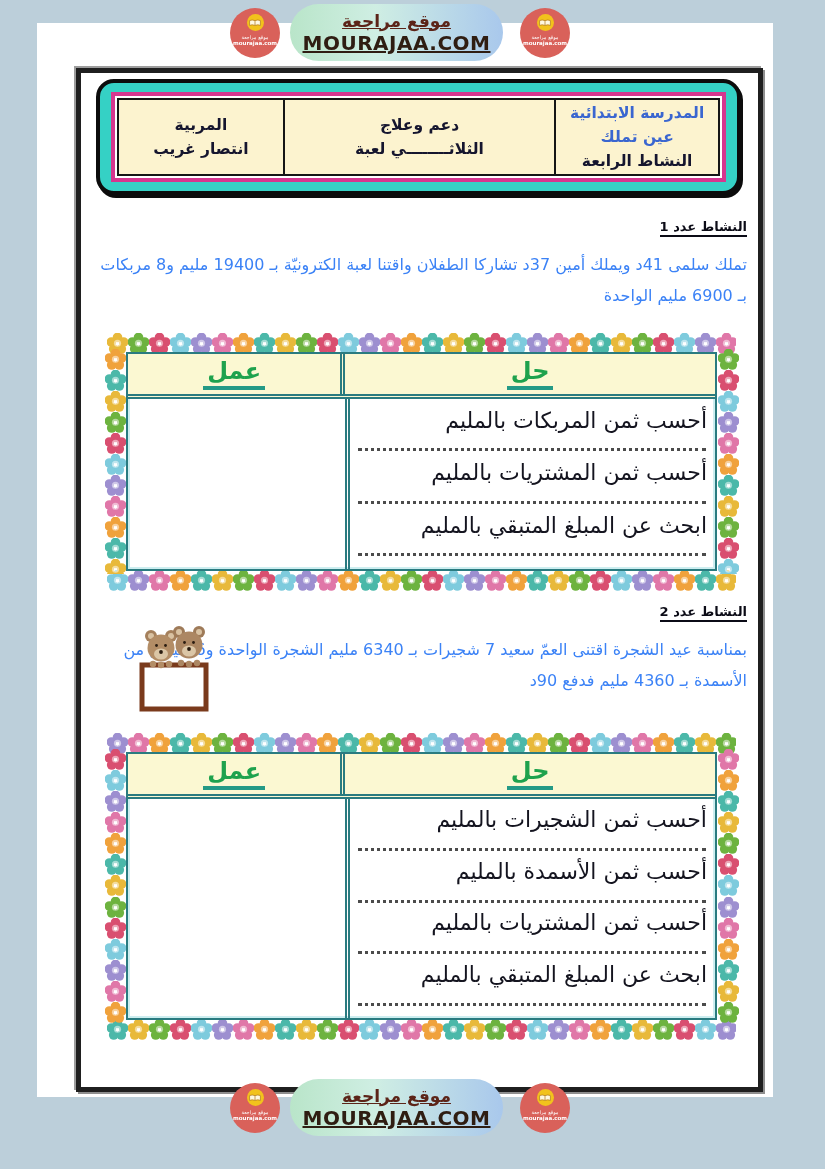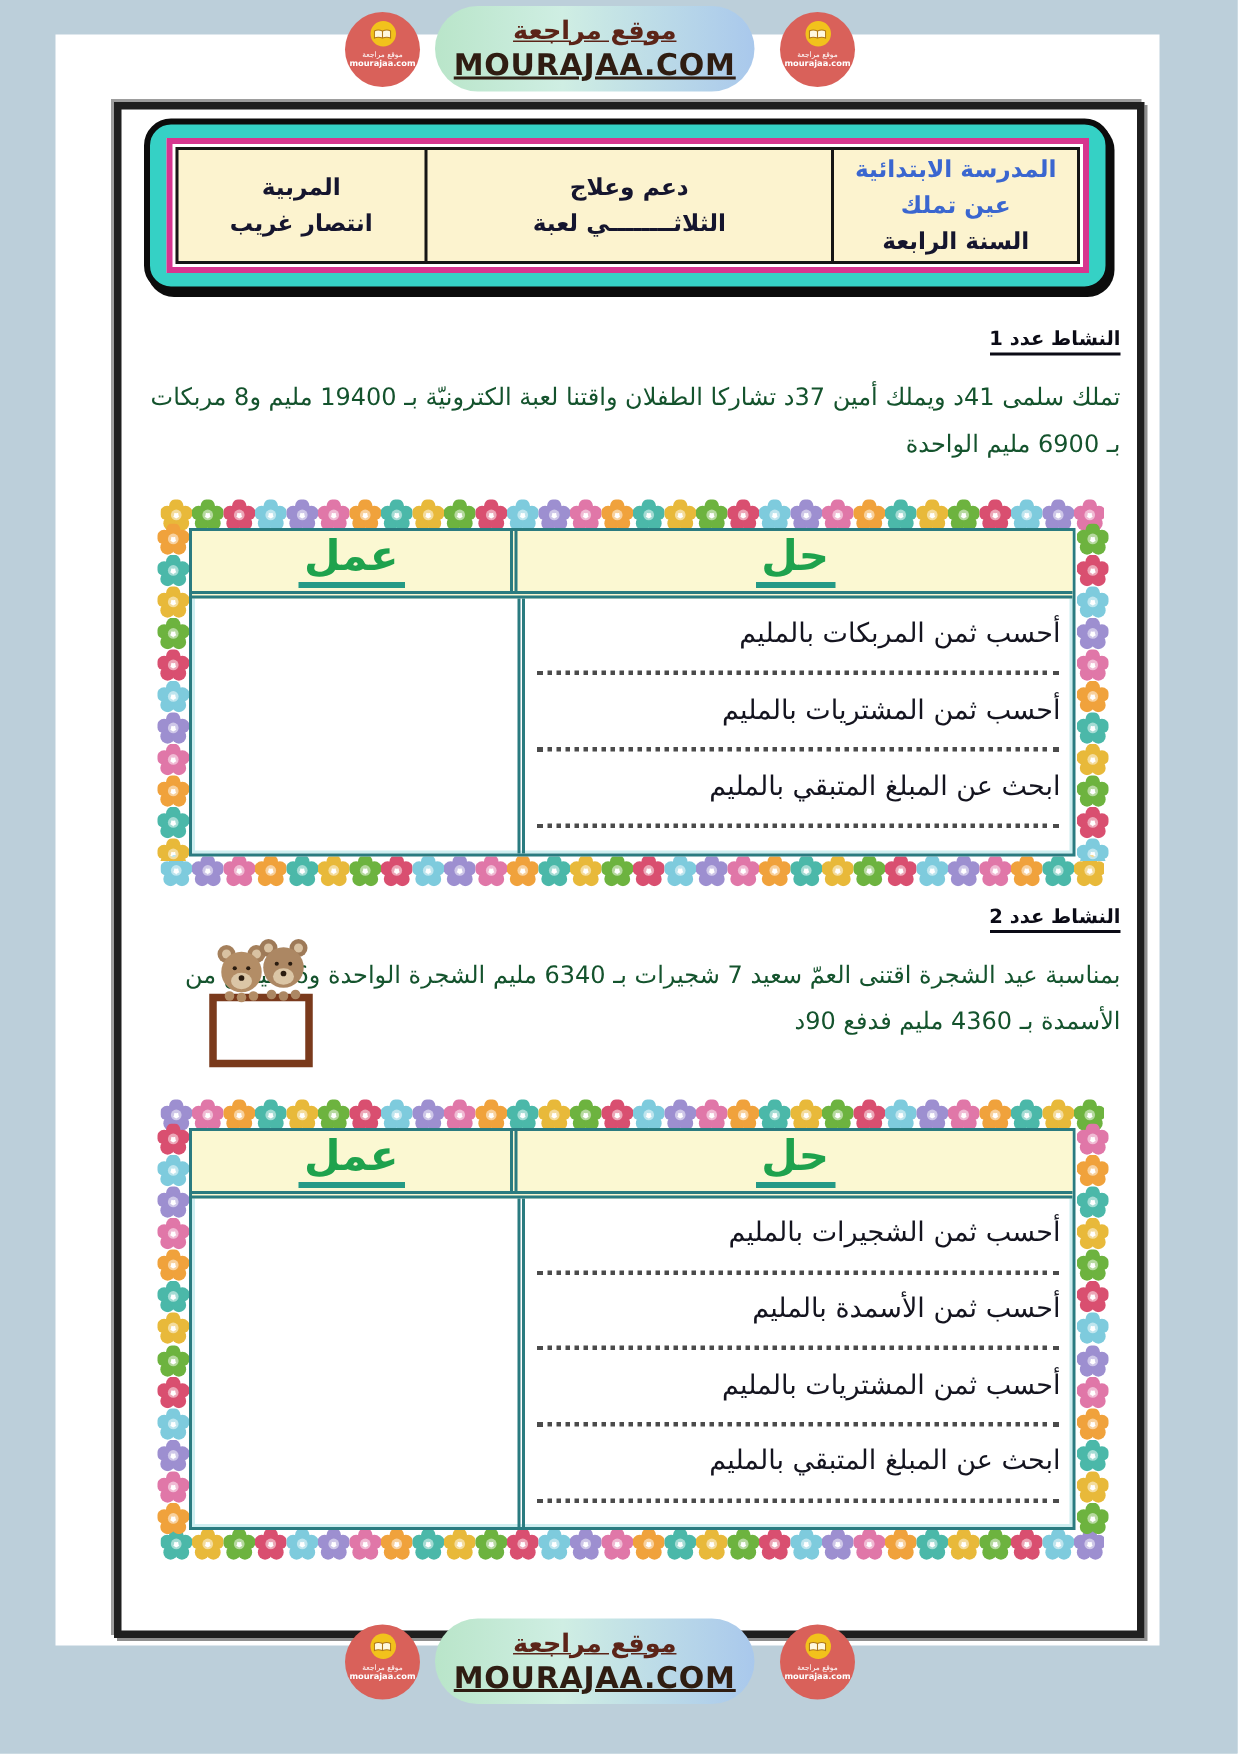--- a/index.html
+++ b/index.html
@@ -26,49 +26,49 @@
   .hcell.subject{flex:0 0 45%;}
   .hcell.teacher{flex:1;}
   .blue-line{color:var(--blue);}
 
   
   .act-title{position:absolute;right:11px;direction:rtl;font-size:13px;font-weight:bold;color:#0b0b16;margin:0;}
   .act-title span{border-bottom:2.5px solid #0b0b16;padding-bottom:1px;}
   .t1{top:146px;}
   .t2{top:531px;}
   .para{position:absolute;right:11px;left:18px;margin:0;direction:rtl;text-align:right;
-        font-size:16px;line-height:1.95;color:#14532d;z-index:1;}
+        font-size:16px;line-height:1.95;color:#3b82f6;z-index:1;}
   .p1{top:176px;}
   .p2{top:561px;}
 
   
   .flower-frame{position:absolute;left:26px;width:629px;}
   .ft1{top:260px;height:257px;}
   .ft2{top:660px;height:306px;}
   .fs{position:absolute;display:flex;justify-content:space-between;align-items:center;overflow:hidden;line-height:0;}
   .fs.h{left:0;right:0;height:24px;}
   .fs.top{top:-2px;}
   .fs.bot{bottom:-2px;}
   .fs.v{top:16px;bottom:16px;width:24px;flex-direction:column;}
   .fs.lft{left:-4px;}
   .fs.rgt{right:-4px;}
 
   .sol-table{position:absolute;left:19px;right:19px;top:19px;bottom:19px;background:#ffffff;
              border:2px solid var(--teal);box-shadow:inset 0 0 0 2px #cdeef0;
              display:flex;flex-direction:column;direction:rtl;}
   .sol-header{display:flex;height:40px;flex:0 0 40px;background:var(--cream2);border-bottom:5px double var(--teal);}
-  .shc{display:flex;align-items:center;justify-content:center;font-size:28px;font-weight:bold;color:var(--green);}
+  .shc{display:flex;align-items:center;justify-content:center;font-size:24px;font-weight:bold;color:var(--green);}
   .shc span{border-bottom:4px solid #249a86;padding:0 4px 1px;line-height:1.1;}
   .shc.hal{flex:0 0 63%;border-left:5px double var(--teal);}
   .shc.amal{flex:1;}
   .sol-body{flex:1;display:flex;}
   .scol.hal-col{flex:0 0 63%;border-left:5px double var(--teal);display:flex;flex-direction:column;
                 justify-content:space-evenly;padding:3px 8px 6px;box-sizing:border-box;}
   .scol.amal-col{flex:1;}
-  .sol-row .lbl{font-size:18px;color:#14141f;line-height:1.4;}
+  .sol-row .lbl{font-size:22px;color:#14141f;line-height:1.4;}
   .sol-row .dots{height:11px;border-bottom:3px dotted #4b4b4b;margin:1px 1px 3px 0;}
 
   
   .bear-deco{position:absolute;left:52px;top:545px;width:82px;height:98px;z-index:3;}
 
   
   .banner{position:absolute;left:230px;width:340px;height:60px;z-index:5;}
   .banner.topb{top:4px;}
   .banner.botb{top:1079px;}
   .pill{position:absolute;left:60px;top:0;width:213px;height:57px;border-radius:29px;
@@ -93,21 +93,21 @@
   <div class="sheet"></div>
 
   <div class="frame">
 
     <div class="head-box">
       <div class="head-wrap">
         <div class="head-table">
           <div class="hcell school">
             <div class="blue-line">المدرسة الابتدائية</div>
             <div class="blue-line">عين تملك</div>
-            <div>السنة الرابعة</div>
+            <div>النشاط الرابعة</div>
           </div>
           <div class="hcell subject">
             <div>دعم وعلاج</div>
             <div>الثلاثــــــــي لعبة</div>
           </div>
           <div class="hcell teacher">
             <div>المربية</div>
             <div>انتصار غريب</div>
           </div>
         </div>

